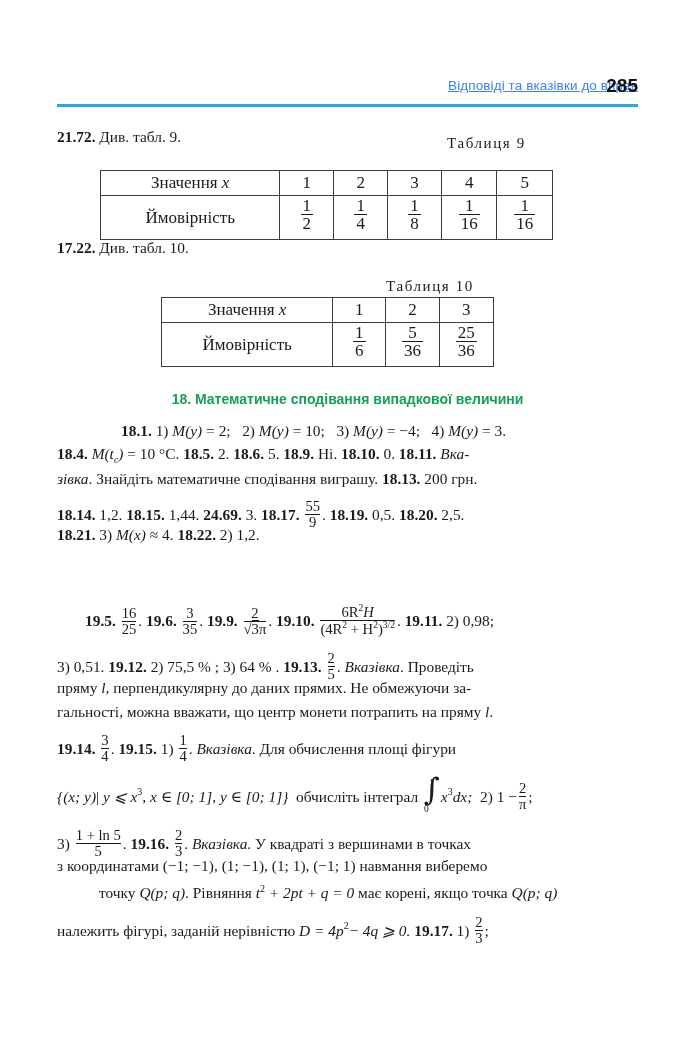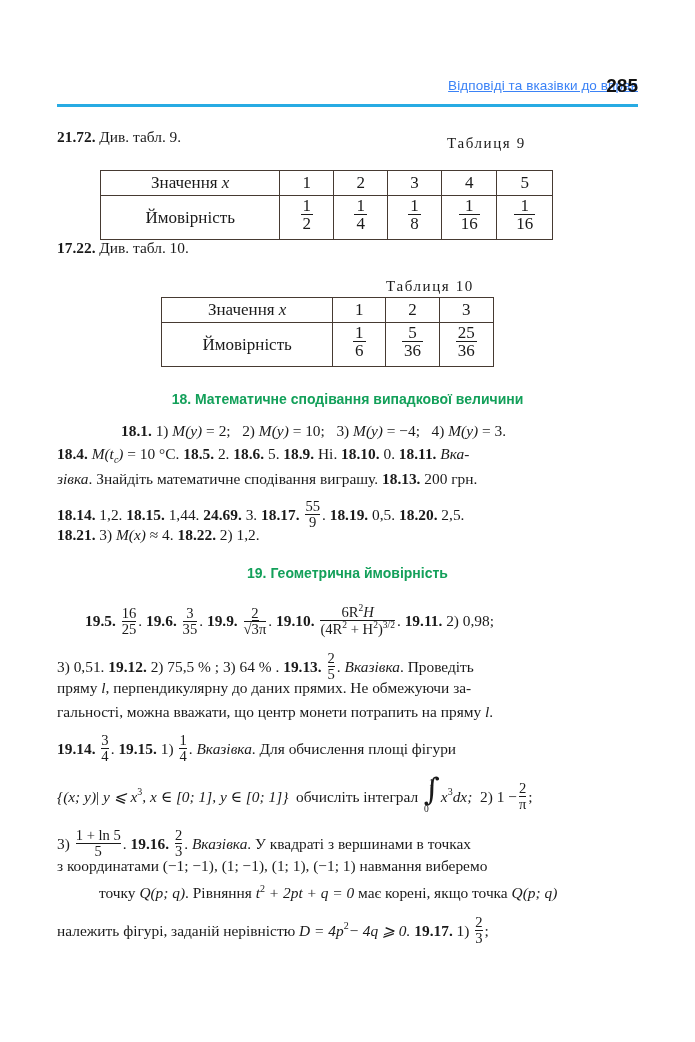--- a/index.html
+++ b/index.html
@@ -336,21 +336,20 @@
   <div class="body-line" style="left:57px; top:527px;">
     <span class="lead">18.21.</span>
     <span>3)</span>
     <span class="mathvar">M</span><span class="mathvar">(x)</span>
     <span>≈ 4.</span>
     <span class="lead">18.22.</span>
     <span>2)</span>
     <span>1,2.</span>
   </div>
 
-  <div class="section-head" style="top: 565px; color: rgb(19, 160, 90);">19. Геометрична ймовірність</div>
 
   <div class="body-line" style="left:85px; top:604px;">
     <span class="lead">19.5.</span>
     <span class="ifrac">
       <span class="num">16</span>
       <span class="den">25</span>
     </span><span>.</span>
     <span class="lead">19.6.</span>
     <span class="ifrac">
       <span class="num">3</span>

